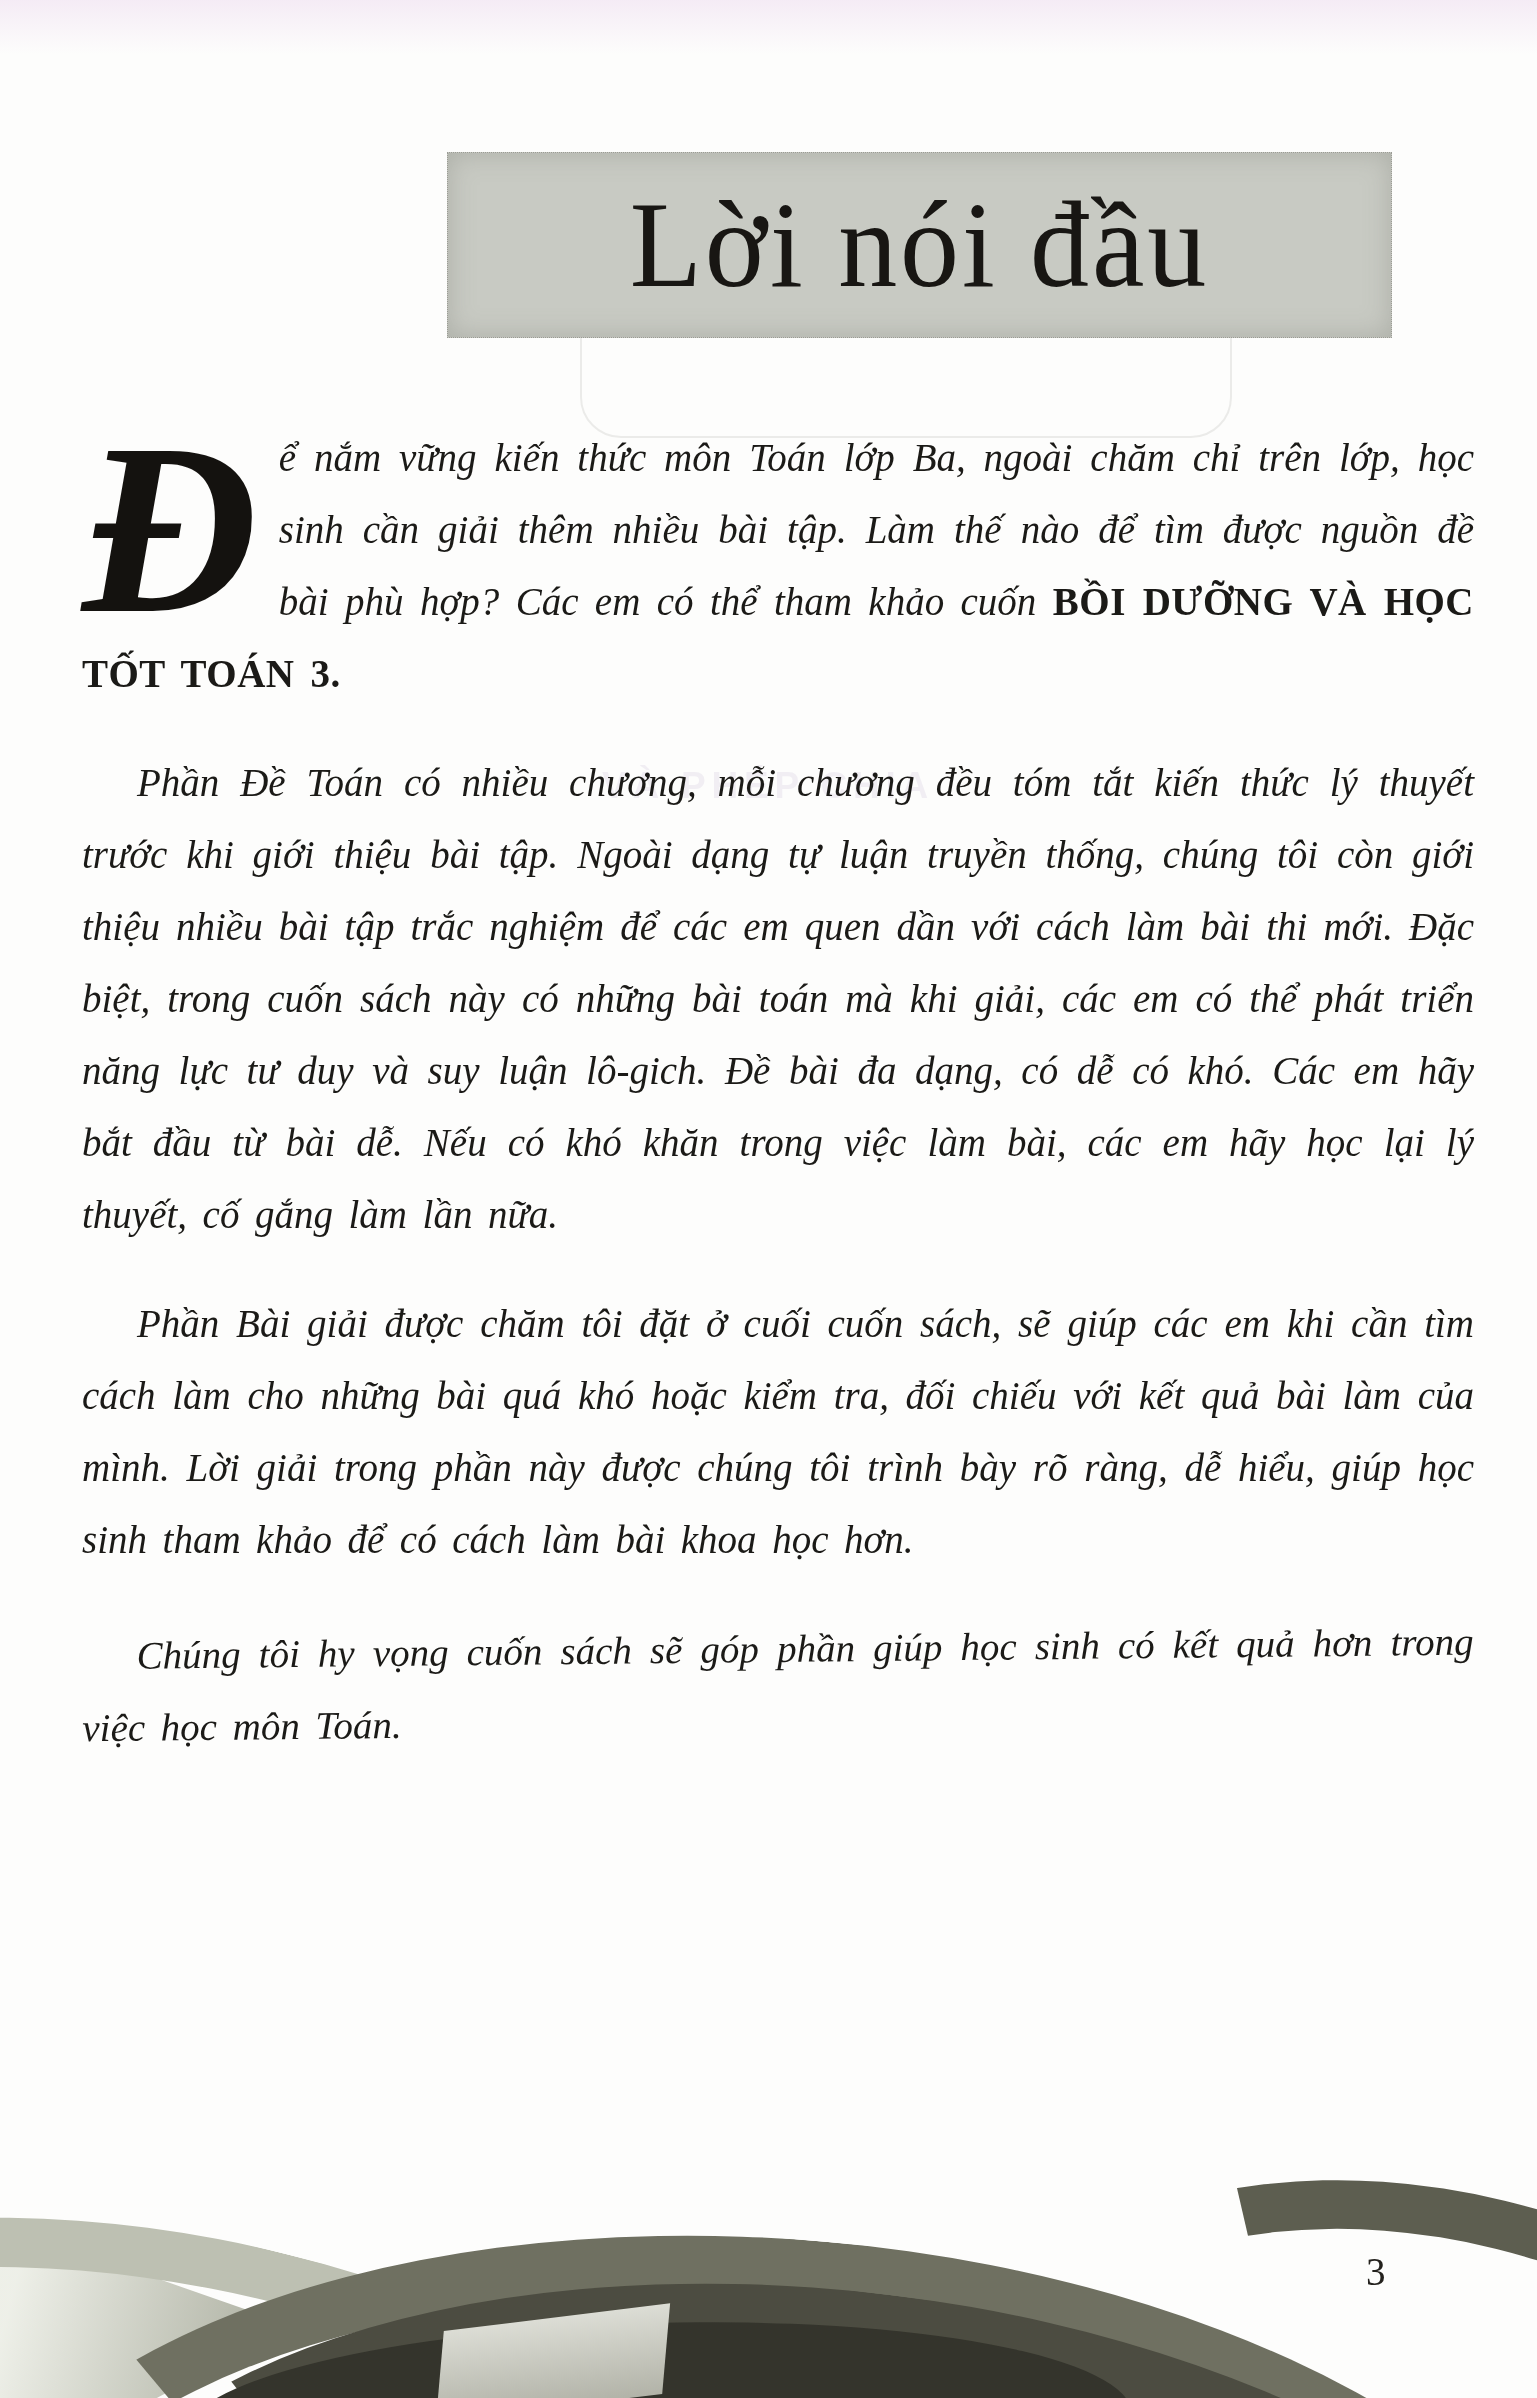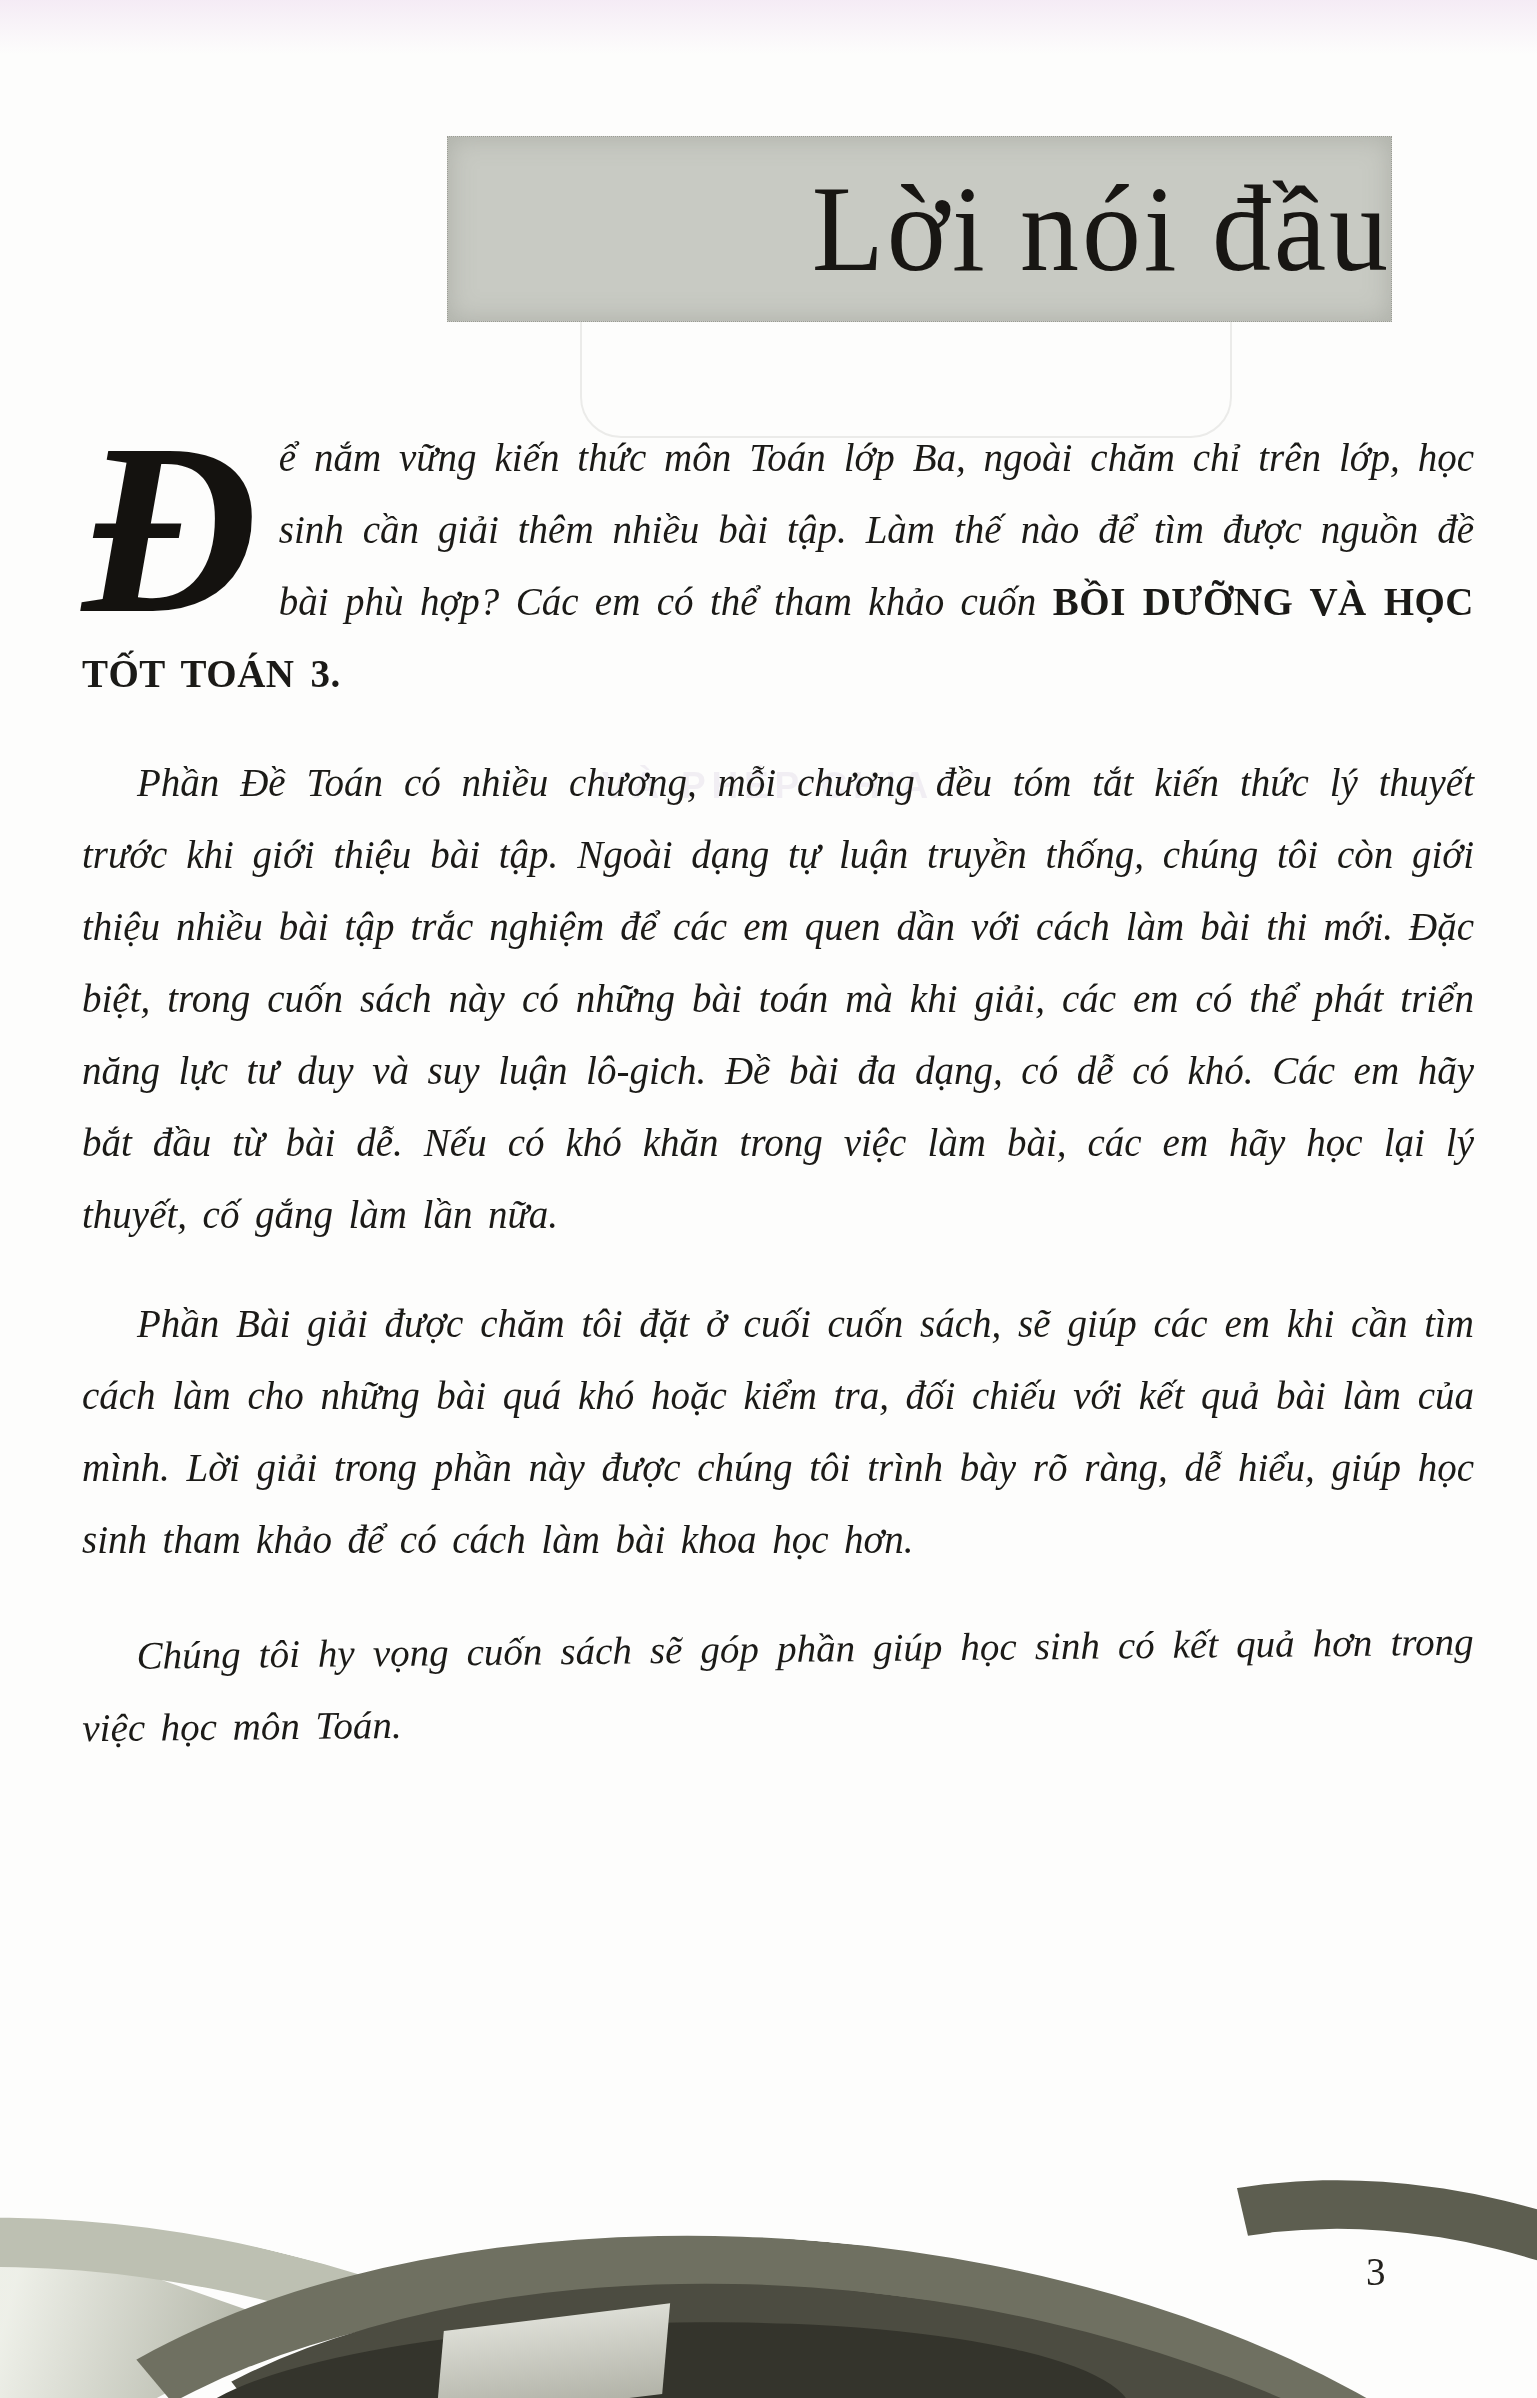--- a/index.html
+++ b/index.html
@@ -25,25 +25,25 @@
     border-radius:41px;
     opacity:.55;
   }
   .ghost-text{
     position:absolute;left:602px;top:765px;width:640px;
     font-weight:bold;font-size:37px;letter-spacing:5.8px;text-align:left;
     color:#6b4f96;opacity:.08;
     font-family:"Liberation Sans","DejaVu Sans",sans-serif;
   }
   .title-banner{
-    position:absolute;left:447px;top:136px;width:943px;height:184px;
+    position:absolute;left:447px;top:152px;width:943px;height:184px;
     background:var(--c-banner_bg,#c8cac3);
     border:1.9px dotted rgba(70,70,64,.35);
     box-shadow:inset 0 0 27px rgba(120,122,115,.35);
-    display:flex;align-items:center;justify-content:flex-end;
+    display:flex;align-items:center;justify-content:center;
   }
   .title-banner .title{
     font-size:118px;line-height:1;
     letter-spacing:2.9px;
     color:#181613;
     transform:scaleY(1.04);
   }
   .content{
     position:absolute;left:82px;top:422px;width:1392px;
     font-style:italic;

